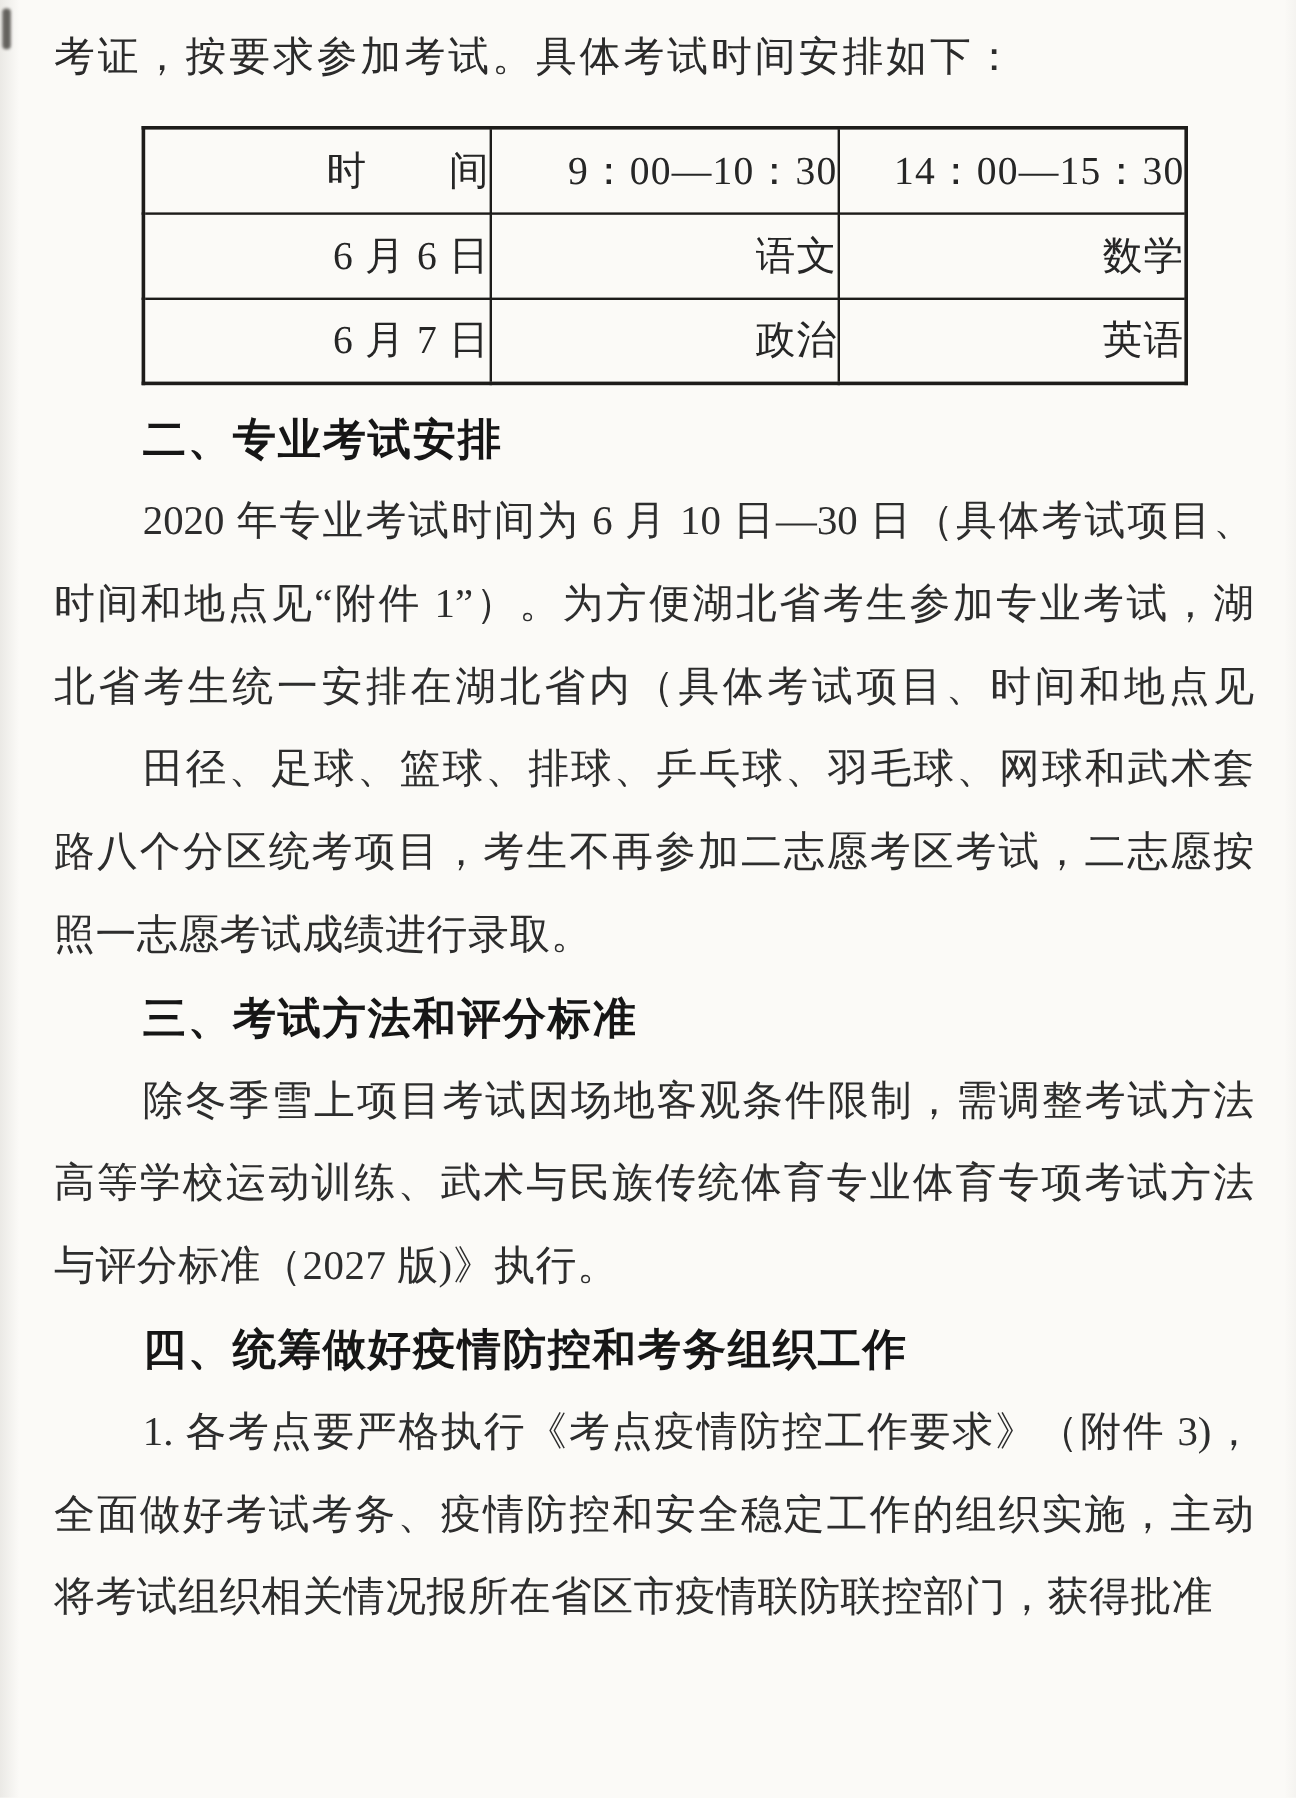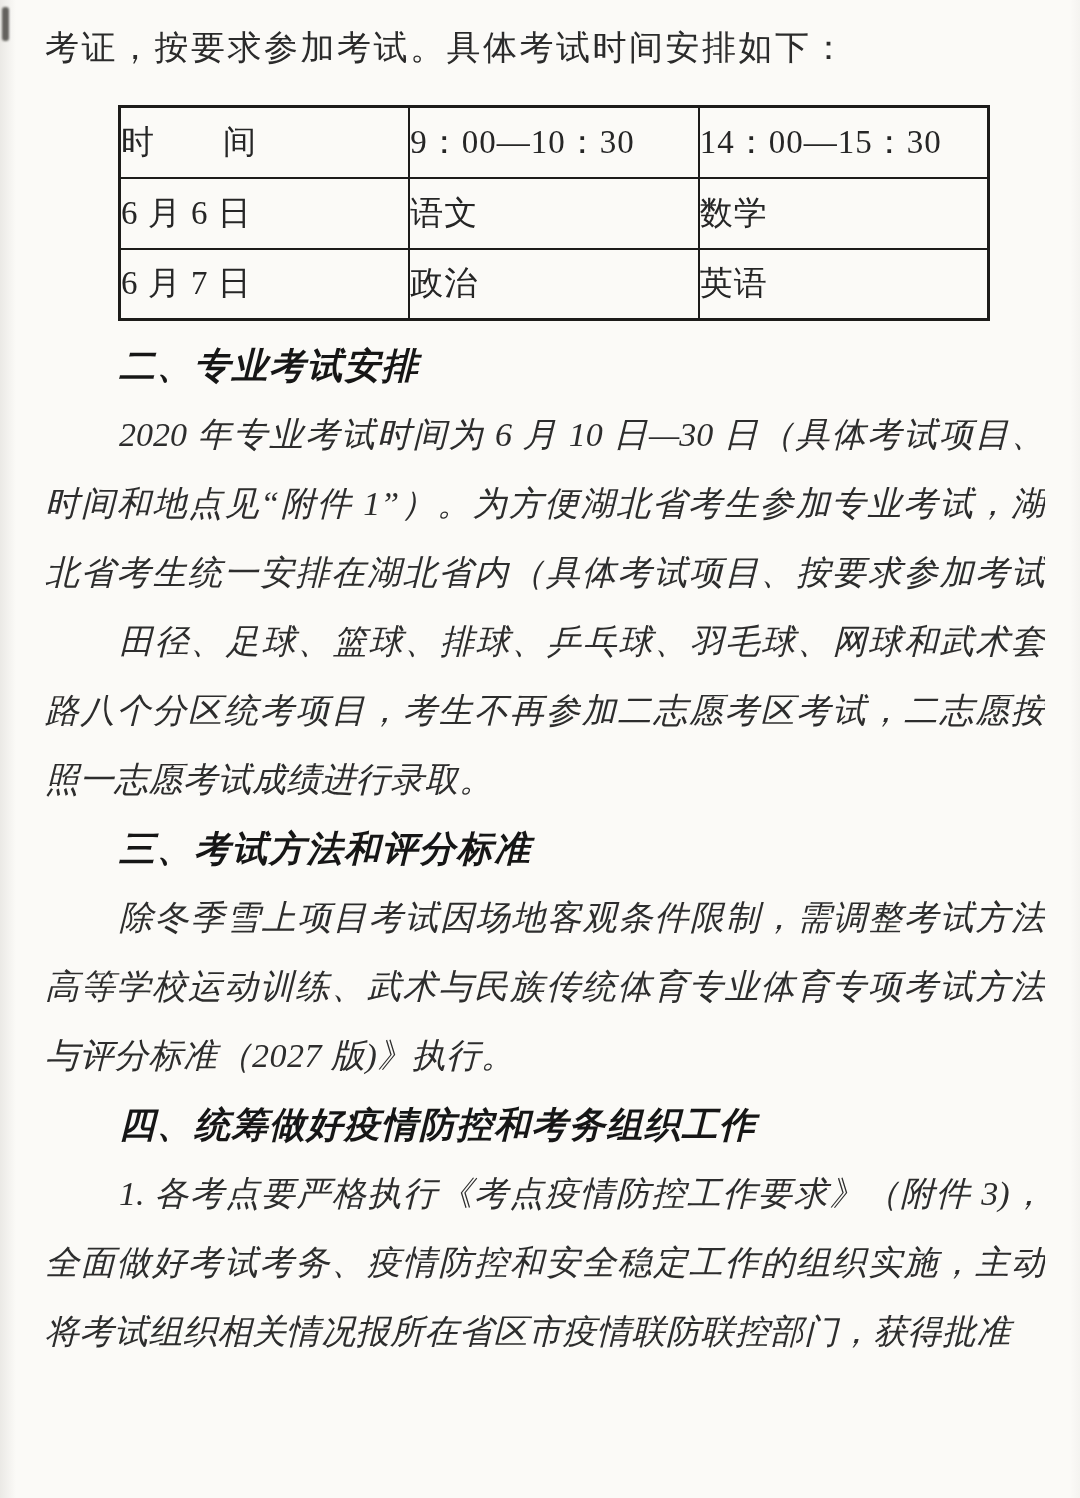--- a/index.html
+++ b/index.html
@@ -26,28 +26,28 @@
   }
 
   .tablewrap { margin:33px 0 0 73px; }
   table.sched {
     border-collapse:collapse; width:872px; table-layout:fixed;
     border:3px solid #1d1c1a;
   }
   table.sched td {
     border:2px solid #1d1c1a;
     height:71px;
-    text-align:left; vertical-align:middle;
+    text-align:right; vertical-align:middle;
     font-size:33px; color:#262626; letter-spacing:1px;
   }
 
   .content { margin-top:10px; }
   .ln {
     font-size:34px; height:69px; line-height:69px;
-    letter-spacing:0.5px; overflow:hidden;font-style:italic;
+    letter-spacing:0.5px; overflow:hidden;
   }
   .j { text-align:justify; text-align-last:justify; letter-spacing:0; }
   .ind { text-indent:74px; }
   .h {
     font-family:"Liberation Sans", sans-serif;
     font-weight:bold; font-size:36px; color:#161616;
     padding-left:74px; letter-spacing:1.5px;
     text-align:left; text-align-last:left; text-indent:0;
   }
 </style>
@@ -79,21 +79,21 @@
           <td>英语</td>
         </tr>
       </tbody>
     </table>
   </div>
 
   <div class="content">
     <div class="ln h">二、专业考试安排</div>
     <div class="ln j ind">2020 年专业考试时间为 6 月 10 日—30 日（具体考试项目、</div>
     <div class="ln j">时间和地点见“附件 1”）。为方便湖北省考生参加专业考试，湖</div>
-    <div class="ln j">北省考生统一安排在湖北省内（具体考试项目、按要求参加考试</div>
+    <div class="ln j">北省考生统一安排在湖北省内（具体考试项目、时间和地点见</div>
     <div class="ln j ind">田径、足球、篮球、排球、乒乓球、羽毛球、网球和武术套</div>
     <div class="ln j">路八个分区统考项目，考生不再参加二志愿考区考试，二志愿按</div>
     <div class="ln">照一志愿考试成绩进行录取。</div>
     <div class="ln h">三、考试方法和评分标准</div>
     <div class="ln j ind">除冬季雪上项目考试因场地客观条件限制，需调整考试方法</div>
     <div class="ln j">高等学校运动训练、武术与民族传统体育专业体育专项考试方法</div>
     <div class="ln">与评分标准（2027 版)》执行。</div>
     <div class="ln h">四、统筹做好疫情防控和考务组织工作</div>
     <div class="ln j ind">1. 各考点要严格执行《考点疫情防控工作要求》（附件 3)，</div>
     <div class="ln j">全面做好考试考务、疫情防控和安全稳定工作的组织实施，主动</div>

